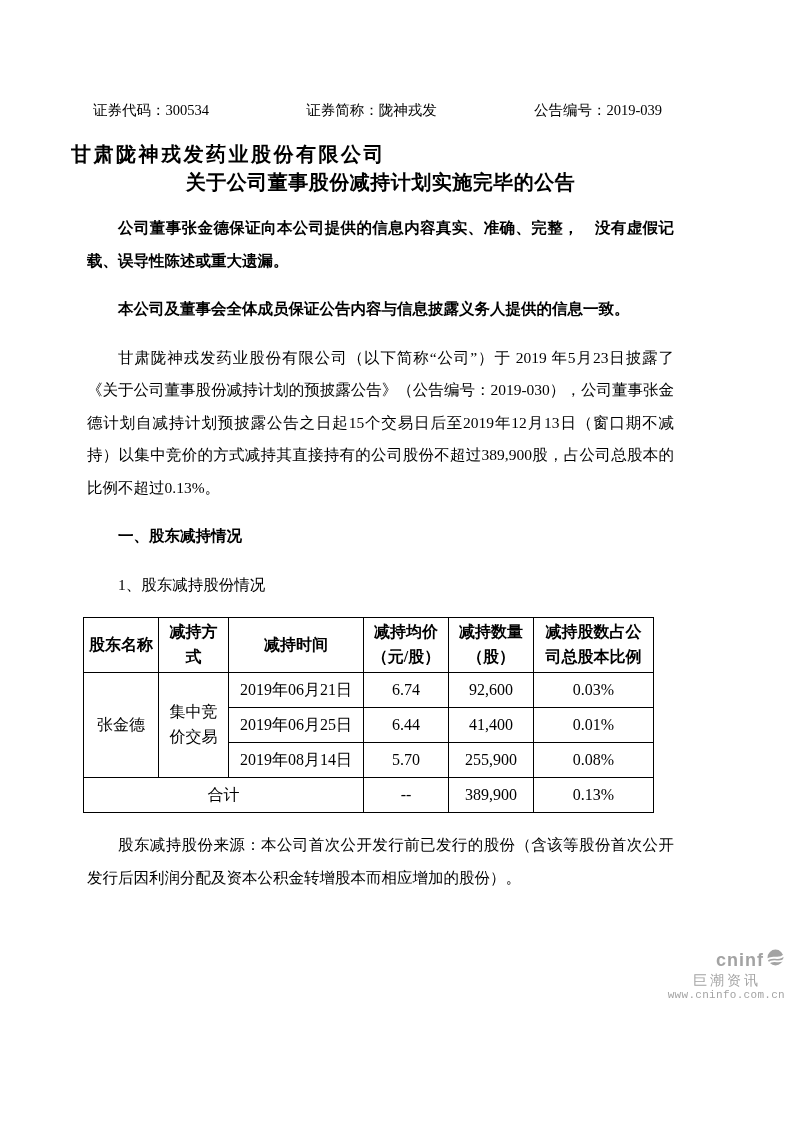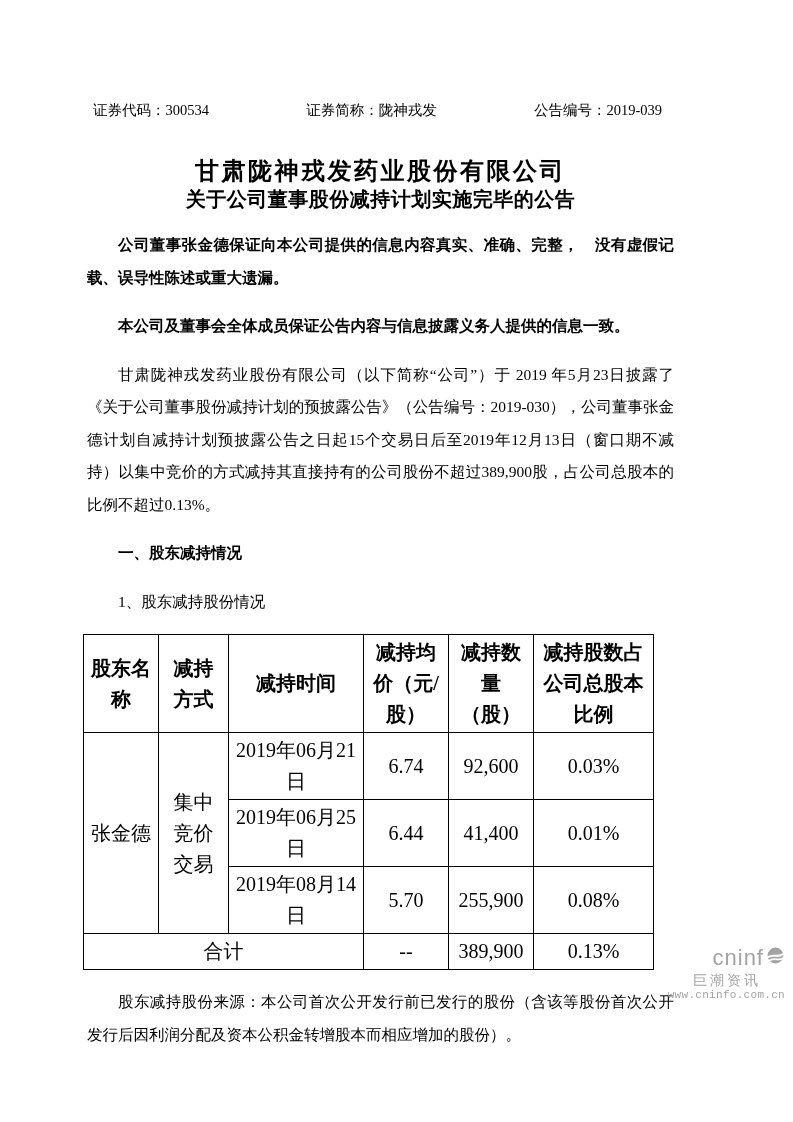--- a/index.html
+++ b/index.html
@@ -2,38 +2,38 @@
 <html><head>
 <meta charset="utf-8">
 <style>
   html,body{margin:0;padding:0;background:#ffffff;}
   body{
     width:793px;height:1122px;position:relative;overflow:hidden;
     font-family:"Liberation Serif","DejaVu Serif",serif;color:#000;
   }
   .page{box-sizing:border-box;width:793px;height:1013px;padding:100px 103px 0 71px;position:relative;}
   .doc-header{display:flex;justify-content:space-between;font-size:14.5px;line-height:20px;padding:0 28px 0 22px;}
-  .title-company{margin-top:37px;text-align:center;font-size:24px;font-weight:bold;letter-spacing:2.5px;line-height:28px;}
+  .title-company{margin-top:20px;font-size:20px;font-weight:bold;letter-spacing:2.5px;line-height:28px;}
   .title-subject{text-align:center;font-size:20px;font-weight:bold;letter-spacing:0.5px;line-height:28px;}
   .content{font-size:15.5px;line-height:32.5px;text-align:justify;}
   .content p{margin:16px;text-indent:2em;}
   .disclaimer-p1{margin-top:50px;font-weight:bold;}
   .disclaimer-p2{font-weight:bold;}
   .body-p1{margin-top:25px;}
   .sec-heading{font-weight:bold;}
-  table{border-collapse:collapse;table-layout:fixed;width:570px;margin:9px 0 0 12px;font-size:20px;line-height:1.55;}
+  table{border-collapse:collapse;table-layout:fixed;width:570px;margin:9px 0 0 12px;font-size:16px;line-height:1.55;}
   td{border:1px solid #000;text-align:center;vertical-align:middle;padding:2px 5px;overflow:hidden;}
   tr.head td{font-weight:bold;height:50px;}
   tr.data td{height:30px;}
   tr.total td{height:30px;}
   .note{margin-top:6px;}
   .watermark{position:absolute;right:8px;bottom:10px;text-align:right;color:#a3a3a3;
     font-family:"Liberation Sans","DejaVu Sans",sans-serif;line-height:1.25;}
   .wm-row{display:flex;align-items:center;justify-content:flex-end;gap:2px;}
-  .wm-logo{font-size:22px;font-weight:normal;letter-spacing:1px;}
+  .wm-logo{font-size:18px;font-weight:bold;letter-spacing:1px;}
   .wm-brand{font-size:14px;letter-spacing:3px;margin-right:24px;}
   .wm-url{font-size:11px;letter-spacing:0.3px;font-family:Liberation Mono, monospace;}
 </style>
 </head>
 <body>
 
 <div class="page">
 
   <div class="doc-header">
     <span>证券代码：300534</span>

